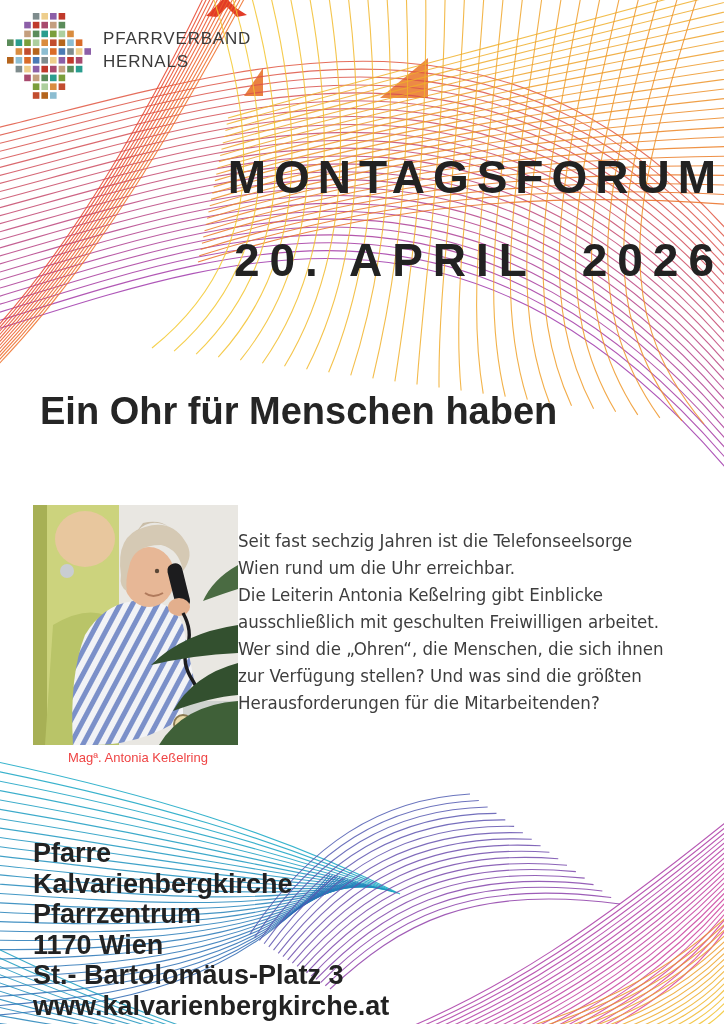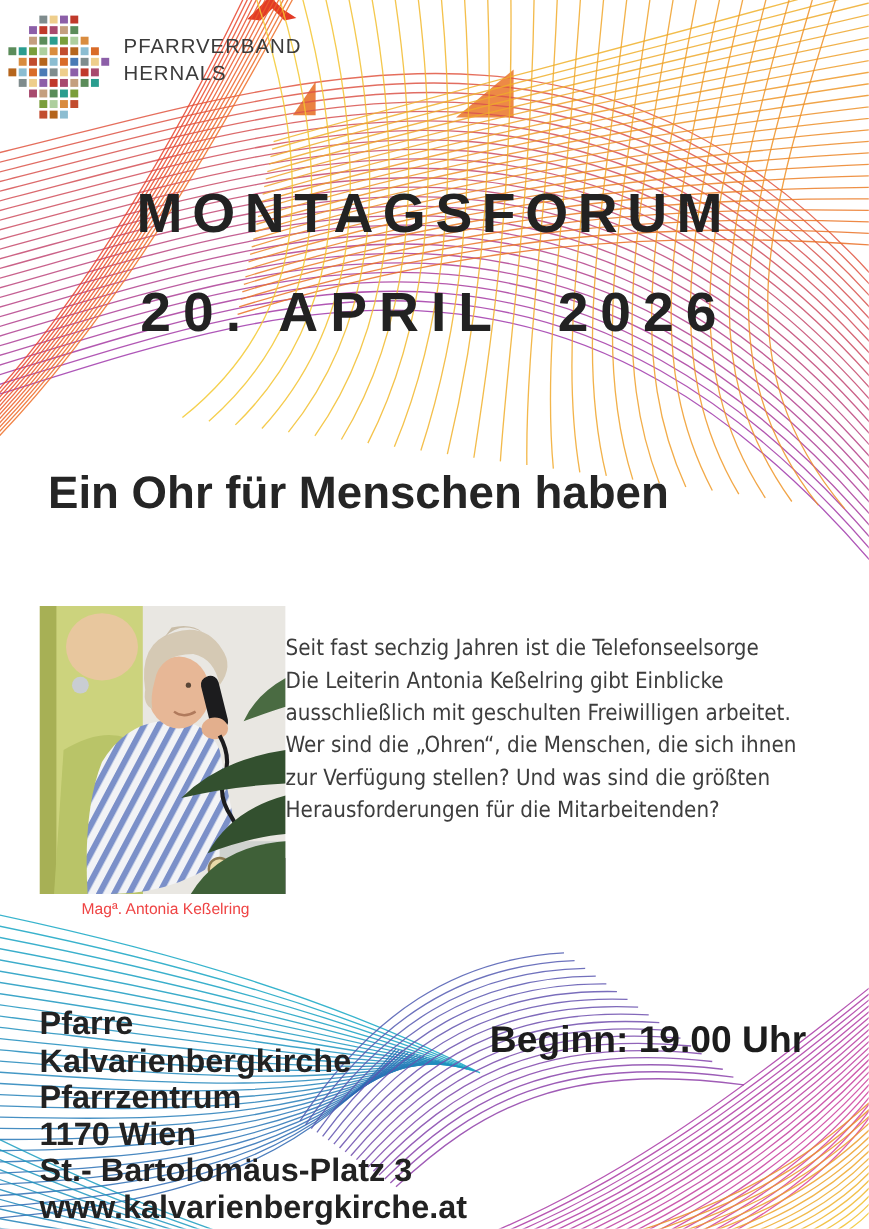--- a/index.html
+++ b/index.html
@@ -7,21 +7,21 @@
        font-family:"Liberation Sans",sans-serif;}
   .layer{position:absolute;left:0;top:0;}
   svg{display:block;}
 
   
   .brand-logo{position:absolute;left:6px;top:12px;width:90px;height:96px;z-index:3;}
   .brand-name{position:absolute;left:103px;top:27px;z-index:3;font-size:17px;line-height:23px;
               letter-spacing:.8px;color:#3b3b3b;font-weight:500;}
 
   
-  .title{position:absolute;left:0;top:150px;width:724px;text-align:center;z-index:3;color:#222;}
+  .title{position:absolute;left:0;top:150px;width:724px;text-align:right;z-index:3;color:#222;}
   .title-line1{font-size:46px;font-weight:800;letter-spacing:8px;}
   .title-line2{font-size:46px;font-weight:800;letter-spacing:10px;margin-top:29px;white-space:pre;}
 
   .subtitle{position:absolute;left:40px;top:390px;z-index:3;font-size:38px;font-weight:700;color:#252525;}
 
   
   .photo{position:absolute;left:33px;top:505px;width:205px;height:240px;z-index:3;}
   .caption{position:absolute;left:68px;top:750px;z-index:3;font-size:13px;color:#ef4444;}
 
   
@@ -336,31 +336,31 @@
     <path d="M205,120 Q150,128 118,160 Q160,150 205,148 Z"></path>
     <path d="M205,158 Q160,170 140,206 Q178,192 205,190 Z"></path>
     <path d="M126,240 Q150,200 205,196 L205,240 Z" fill="#3f6038"></path>
     <path d="M205,60 Q180,74 170,96 Q192,88 205,84 Z" fill="#4a6b42"></path>
   </g>
 </svg>
 <div class="caption">Magª. Antonia Keßelring</div>
 
 <div class="article">
   <div>Seit fast sechzig Jahren ist die Telefonseelsorge</div>
+  <div>Wien rund um die Uhr erreichbar.</div>
   <div>Die Leiterin Antonia Keßelring gibt Einblicke</div>
   <div>ausschließlich mit geschulten Freiwilligen arbeitet.</div>
   <div>Wer sind die „Ohren“, die Menschen, die sich ihnen</div>
   <div>zur Verfügung stellen? Und was sind die größten</div>
   <div>Herausforderungen für die Mitarbeitenden?</div>
 </div>
 
 <div class="venue">
   <div>Pfarre</div>
   <div>Kalvarienbergkirche</div>
   <div>Pfarrzentrum</div>
   <div>1170 Wien</div>
   <div>St.- Bartolomäus-Platz 3</div>
   <div>www.kalvarienbergkirche.at</div>
 </div>
 
 <div class="event">
-  <div>Beginn: 19.00 Uhr</div>
 </div>
 
 </body></html>

